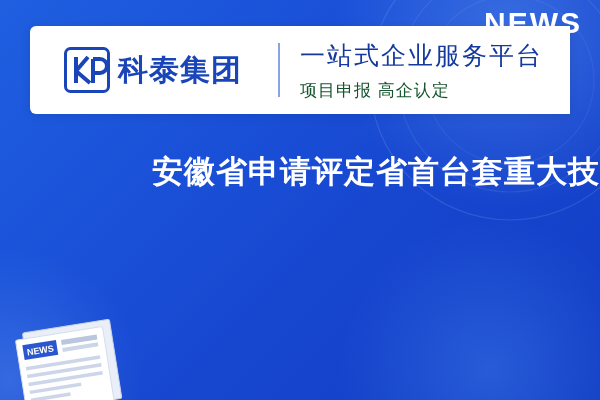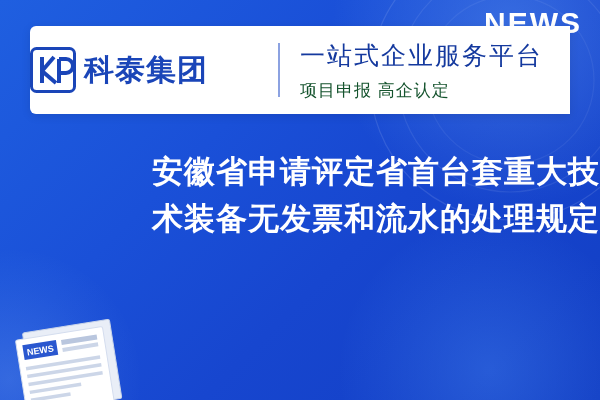--- a/index.html
+++ b/index.html
@@ -80,20 +80,21 @@
     width: 540px;
     height: 88px;
     background: #ffffff;
     border-radius: 6px 0 0 6px;
     display: flex;
     align-items: center;
     box-shadow: 0 2px 10px rgba(0,0,0,0.10);
   }
   .logo-zone {
     width: 244px;
+    padding-left: 34px;
     box-sizing: border-box;
     display: flex;
     align-items: center;
     gap: 8px;
   }
   .logo-mark {
     width: 46px;
     height: 46px;
     flex: 0 0 auto;
   }
@@ -209,21 +210,20 @@
     <div class="divider"></div>
 
     <div class="slogan-zone">
       <span class="slogan-main">一站式企业服务平台</span>
       <span class="slogan-sub">项目申报 高企认定</span>
     </div>
   </div>
 
   <div class="headline">
     <span class="line">安徽省申请评定省首台套重大技</span>
-    <span class="line">术装备无发票和流水的处理规定</span>
   </div>
 
   <svg class="paper" viewBox="0 0 104 86">
     <rect x="10" y="4" width="88" height="80" rx="2" fill="#e9eef7" stroke="#c9d4e8" stroke-width="1"></rect>
     <rect x="2" y="10" width="88" height="76" rx="2" fill="#ffffff" stroke="#d4ddee" stroke-width="1"></rect>
     <rect x="8" y="16" width="34" height="15" fill="#2a57cf"></rect>
     <text x="25" y="27" font-family="Liberation Sans, sans-serif" font-size="9" font-weight="bold" fill="#ffffff" text-anchor="middle">NEWS</text>
     <rect x="47" y="17" width="36" height="5" fill="#b9c6de"></rect>
     <rect x="47" y="25" width="36" height="4" fill="#ccd6e8"></rect>
     <rect x="8" y="38" width="75" height="3.5" fill="#ccd6e8"></rect>

